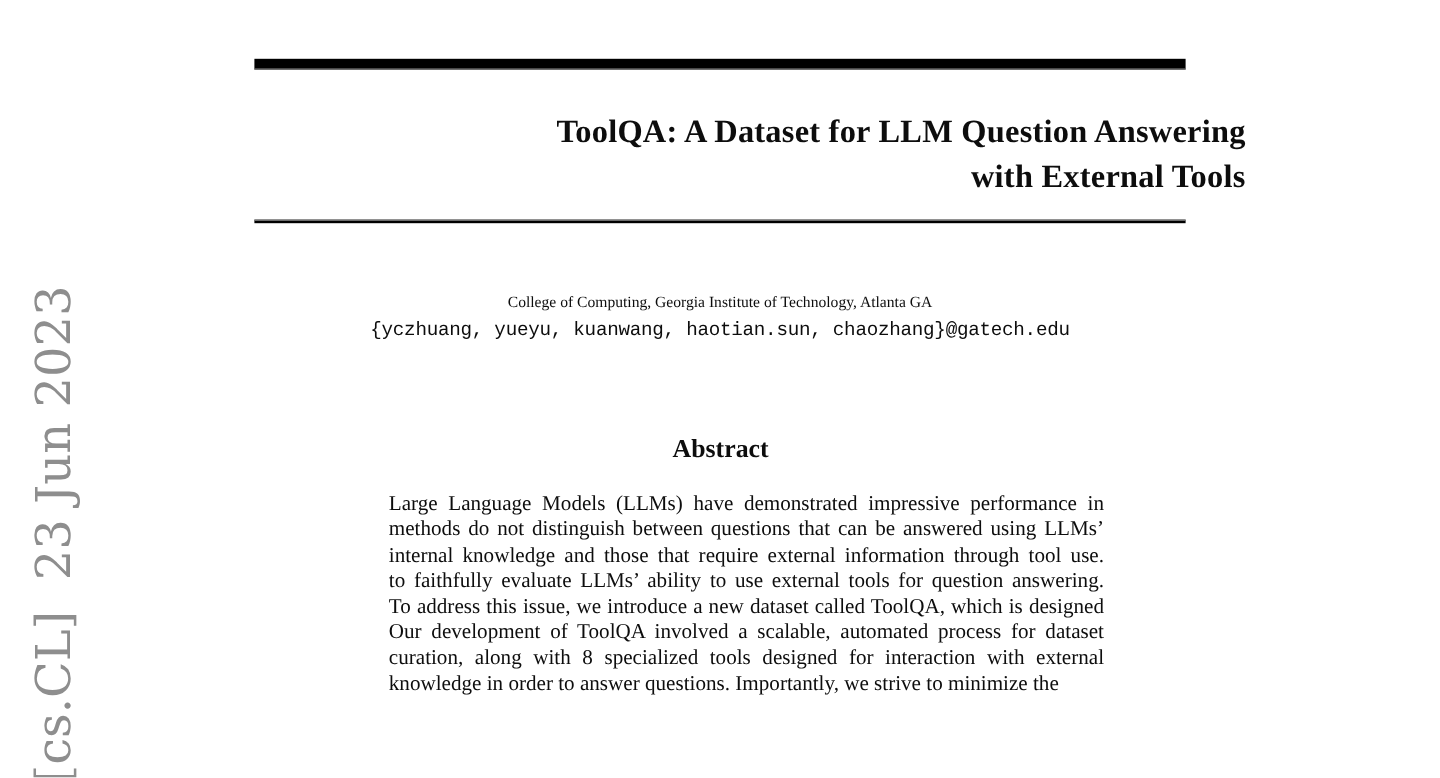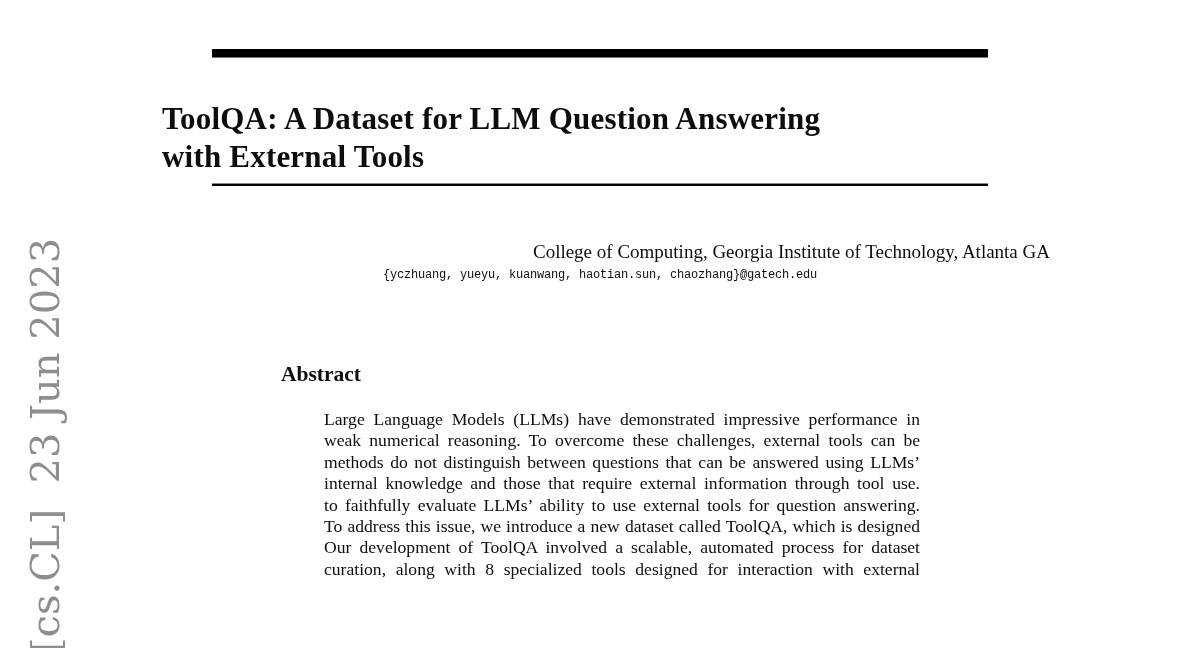--- a/index.html
+++ b/index.html
@@ -37,58 +37,57 @@
     left: 212px;
     top: 183px;
     width: 776px;
     height: 2px;
     background: #000;
     border-top: 1px solid #888;
   }
   .title {
     position: absolute;
     left: 162px;
-    top: 100px;
+    top: 90px;
     width: 876px;
-    text-align: left;
+    text-align: right;
     font-weight: bold;
-    font-size: 31px;
+    font-size: 27px;
     line-height: 38px;
     letter-spacing: 0.2px;
   }
   .authors {
     position: absolute;
     left: 150px;
     top: 240px;
     width: 900px;
     text-align: center;
   }
   .author-names {
     font-size: 19px;
     font-weight: bold;
     line-height: 24px;
   }
   .affiliation {
-    font-size: 19px;
+    font-size: 13px;
     line-height: 23px;
-    text-align: right;
   }
   .emails {
     font-family: "Liberation Mono", "DejaVu Sans Mono", monospace;
-    font-size: 12px;
+    font-size: 16px;
     line-height: 21px;
     margin-top: 2px;
     letter-spacing: -0.2px;
   }
   .abstract-heading {
     position: absolute;
     left: 281px;
     top: 362px;
     width: 639px;
-    text-align: left;
+    text-align: center;
     font-weight: bold;
     font-size: 21.5px;
   }
   .abstract {
     position: absolute;
     left: 281px;
     top: 409px;
     width: 639px;
     font-size: 17.6px;
   }
@@ -120,22 +119,22 @@
 
   <div class="authors">
     <div class="affiliation">College of Computing, Georgia Institute of Technology, Atlanta GA</div>
     <div class="emails">{yczhuang, yueyu, kuanwang, haotian.sun, chaozhang}@gatech.edu</div>
   </div>
 
   <div class="abstract-heading">Abstract</div>
 
   <div class="abstract">
     <div class="abs-line">Large Language Models (LLMs) have demonstrated impressive performance in</div>
-    <div class="abs-line">weak numerical reasoning. To overcome these challenges, external tools can be</div>
     <div class="abs-line">methods do not distinguish between questions that can be answered using LLMs’</div>
     <div class="abs-line">internal knowledge and those that require external information through tool use.</div>
     <div class="abs-line">to faithfully evaluate LLMs’ ability to use external tools for question answering.</div>
     <div class="abs-line">To address this issue, we introduce a new dataset called ToolQA, which is designed</div>
     <div class="abs-line">Our development of ToolQA involved a scalable, automated process for dataset</div>
     <div class="abs-line">curation, along with 8 specialized tools designed for interaction with external</div>
+    <div class="abs-line last">knowledge in order to answer questions. Importantly, we strive to minimize the</div>
   </div>
 
 </div>
 
 </body></html>

